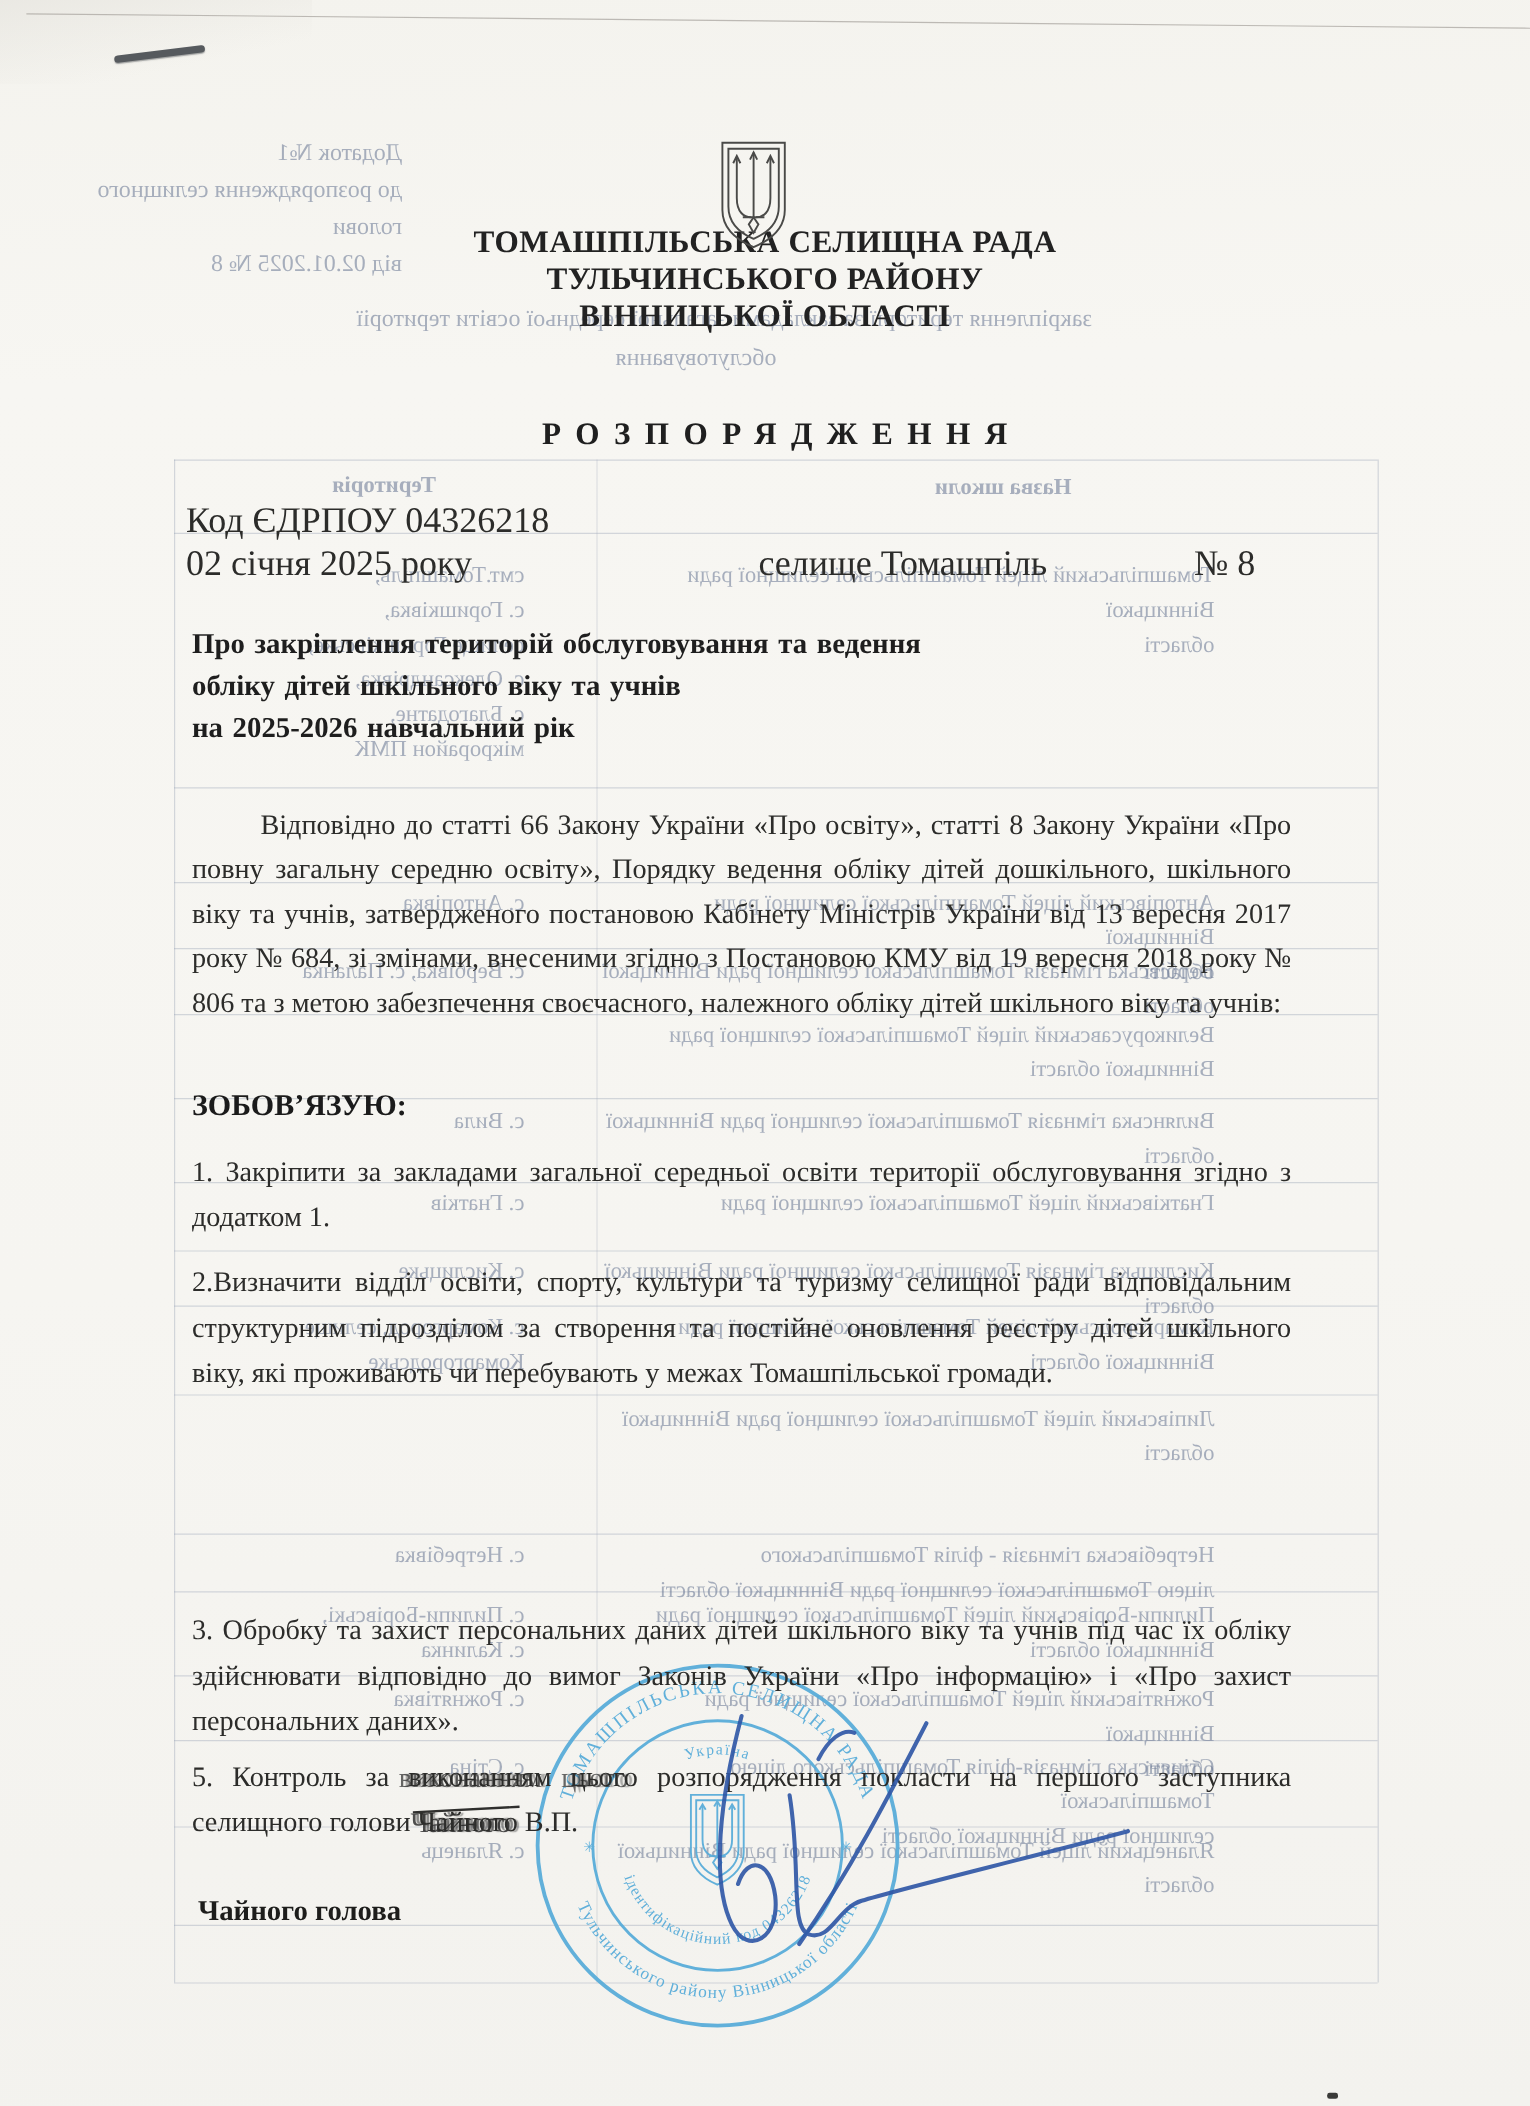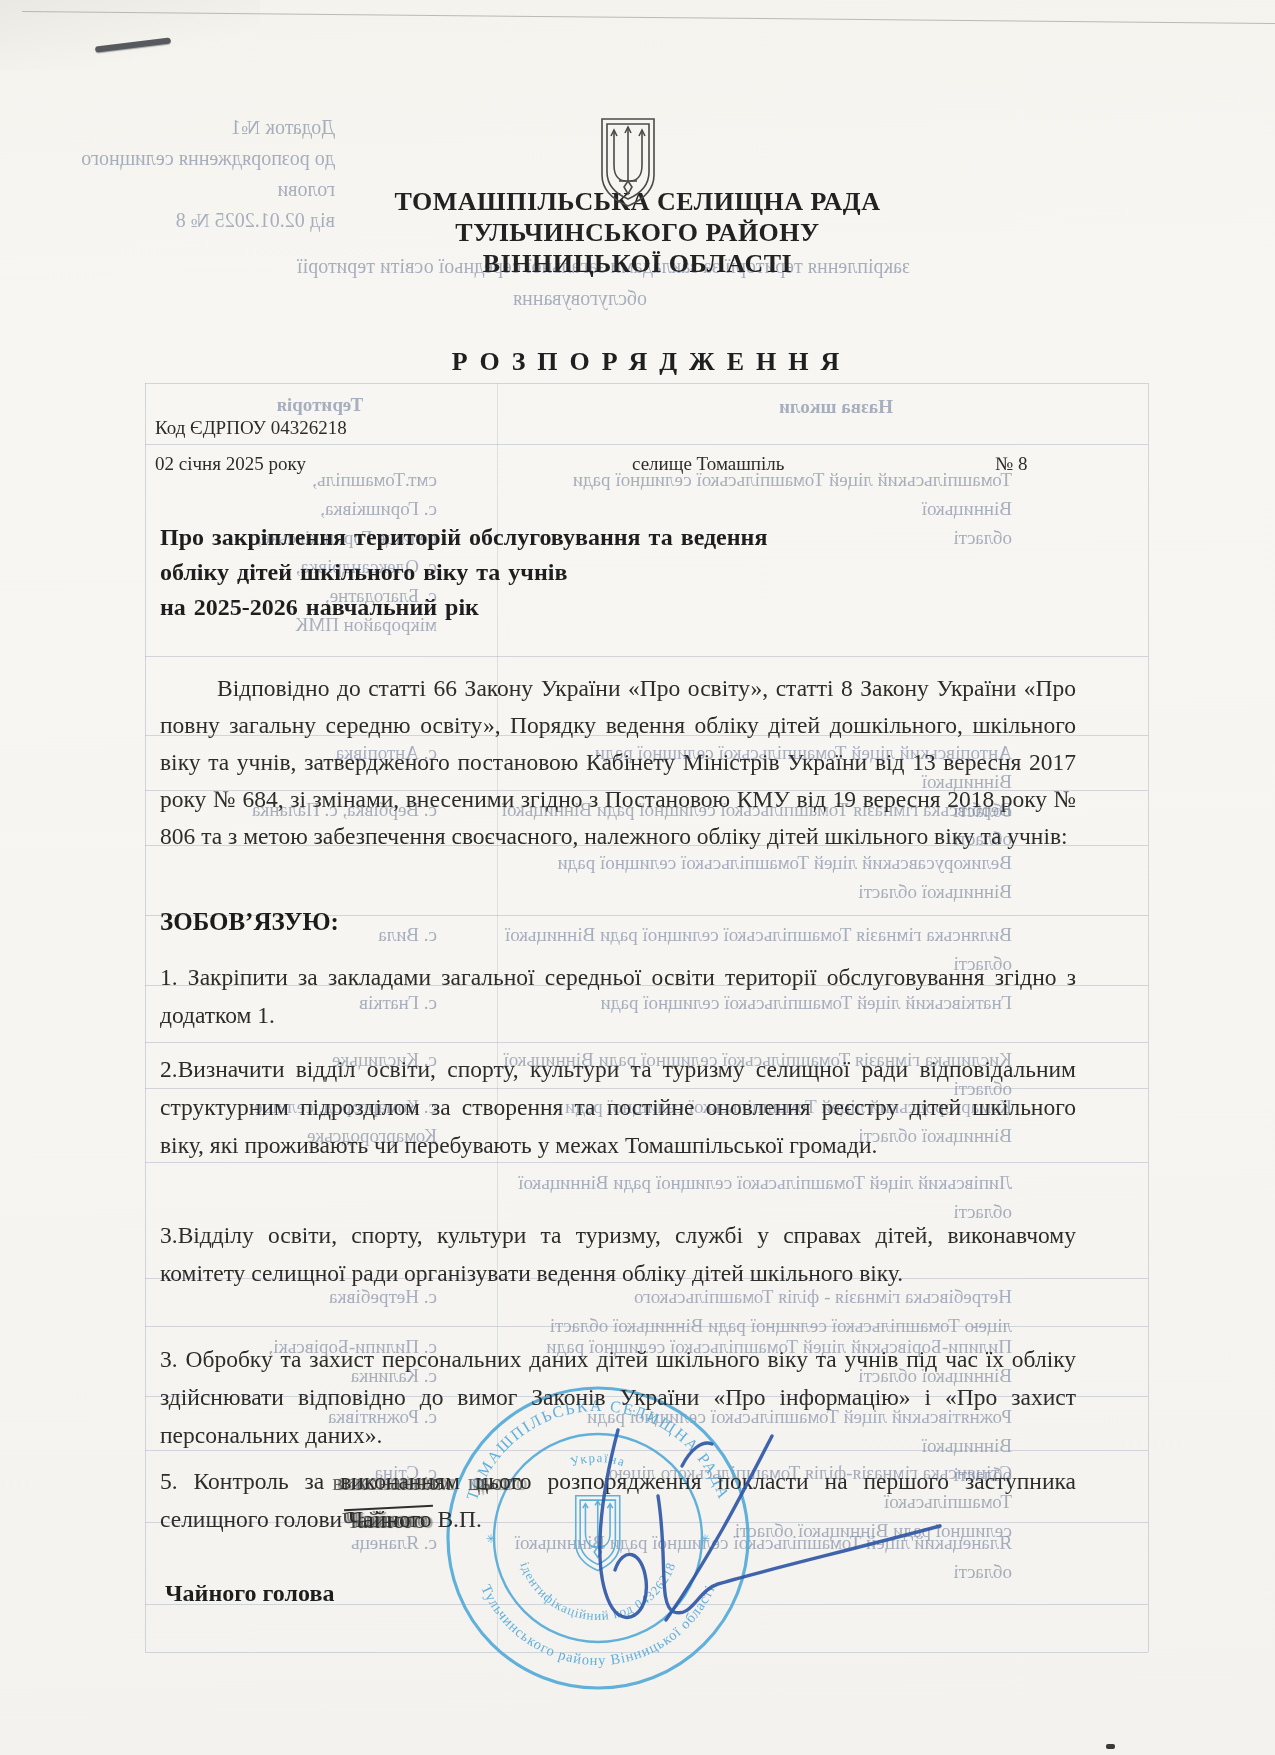--- a/index.html
+++ b/index.html
@@ -29,21 +29,21 @@
   
   .stamp{position:absolute;left:428px;top:1368px;z-index:2;opacity:.92;}
   .ink{position:absolute;left:420px;top:1378px;z-index:6;}
 
   
   .print{position:absolute;inset:0;z-index:4;}
   .abs{position:absolute;}
   .center{left:0;right:0;text-align:center;}
   .org{top:186px;font-size:26px;font-weight:bold;line-height:31px;letter-spacing:.5px;color:#222;}
   .doctype{top:347px;font-size:26px;font-weight:bold;letter-spacing:12px;padding-left:28px;color:#1f1f1f;}
-  .meta{font-size:19px;}
+  .meta{font-size:30px;}
   .subject{left:160px;top:520px;font-size:24px;font-weight:bold;line-height:35px;word-spacing:2px;color:#1e1e1e;}
   .para{left:160px;width:916px;font-size:23.5px;text-align:justify;}
   .preamble{top:670px;line-height:37px;text-indent:57px;}
   .resolve{left:160px;top:908px;font-size:25px;font-weight:bold;color:#1b1b1b;}
   .item{line-height:38px;}
   .smudge{text-shadow:-8px 1px 0 rgba(40,40,40,.7),-4px 1px 1px rgba(40,40,40,.4);}
   .blob{position:relative;text-shadow:-6px 1px 0 rgba(35,35,35,.8),-3px 0 1px rgba(35,35,35,.55),2px 1px 1px rgba(35,35,35,.4);}
   .blob::after{content:"";position:absolute;left:-4px;right:-2px;top:1px;border-top:2px solid #2f2f2d;transform:rotate(-3deg);}
   .sig-pos{left:165px;top:1580px;font-size:24px;font-weight:bold;color:#1d1d1b;}
   .sig-name{left:772px;top:1576px;font-size:25px;font-weight:bold;letter-spacing:.5px;color:#1d1d1b;}
@@ -229,21 +229,20 @@
       <div>обліку дітей шкільного віку та учнів</div>
       <div>на 2025-2026 навчальний рік</div>
     </div>
 
     <div class="abs para preamble">Відповідно до статті 66 Закону України «Про освіту», статті 8 Закону України «Про повну загальну середню освіту», Порядку  ведення обліку дітей дошкільного, шкільного віку та учнів, затвердженого постановою Кабінету Міністрів України від 13 вересня 2017 року № 684, зі змінами, внесеними  згідно з Постановою КМУ від 19 вересня 2018 року № 806 та з метою забезпечення своєчасного, належного обліку дітей шкільного віку та учнів:</div>
 
     <div class="abs resolve">ЗОБОВ’ЯЗУЮ:</div>
 
     <div class="abs para item" style="top:958px">1. Закріпити за закладами загальної середньої освіти території обслуговування згідно з додатком 1.</div>
     <div class="abs para item" style="top:1050px">2.Визначити відділ освіти, спорту, культури та туризму селищної ради відповідальним структурним підрозділом за створення та постійне оновлення реєстру дітей шкільного віку, які проживають чи перебувають у межах Томашпільської громади.</div>
-    <div class="abs para item" style="top:1216px">3.Відділу освіти, спорту, культури та туризму, службі у справах дітей, виконавчому комітету селищної ради організувати ведення обліку дітей шкільного віку.</div>
     <div class="abs para item" style="top:1340px">3. Обробку та захист персональних даних дітей шкільного віку та учнів під час їх обліку здійснювати відповідно до вимог Законів України «Про інформацію» і «Про захист персональних даних».</div>
 
     <div class="abs para item" style="top:1462px"><span>5. Контроль за </span><span class="smudge">виконанням цього</span><span> розпорядження покласти на першого заступника селищного голови </span><span class="blob">Чайного</span><span> В.П.</span></div>
 
     <div class="abs sig-pos">Чайного голова</div>
   </div>
 
   <svg class="ink" width="560" height="290" viewBox="0 0 560 290">
     <g fill="none" stroke="#2d55a5" stroke-width="3.4" stroke-linecap="round" opacity=".9">
       <path d="M198,52 C180,120 172,190 190,226 C203,252 230,238 226,202 C222,172 203,168 195,192"></path>

